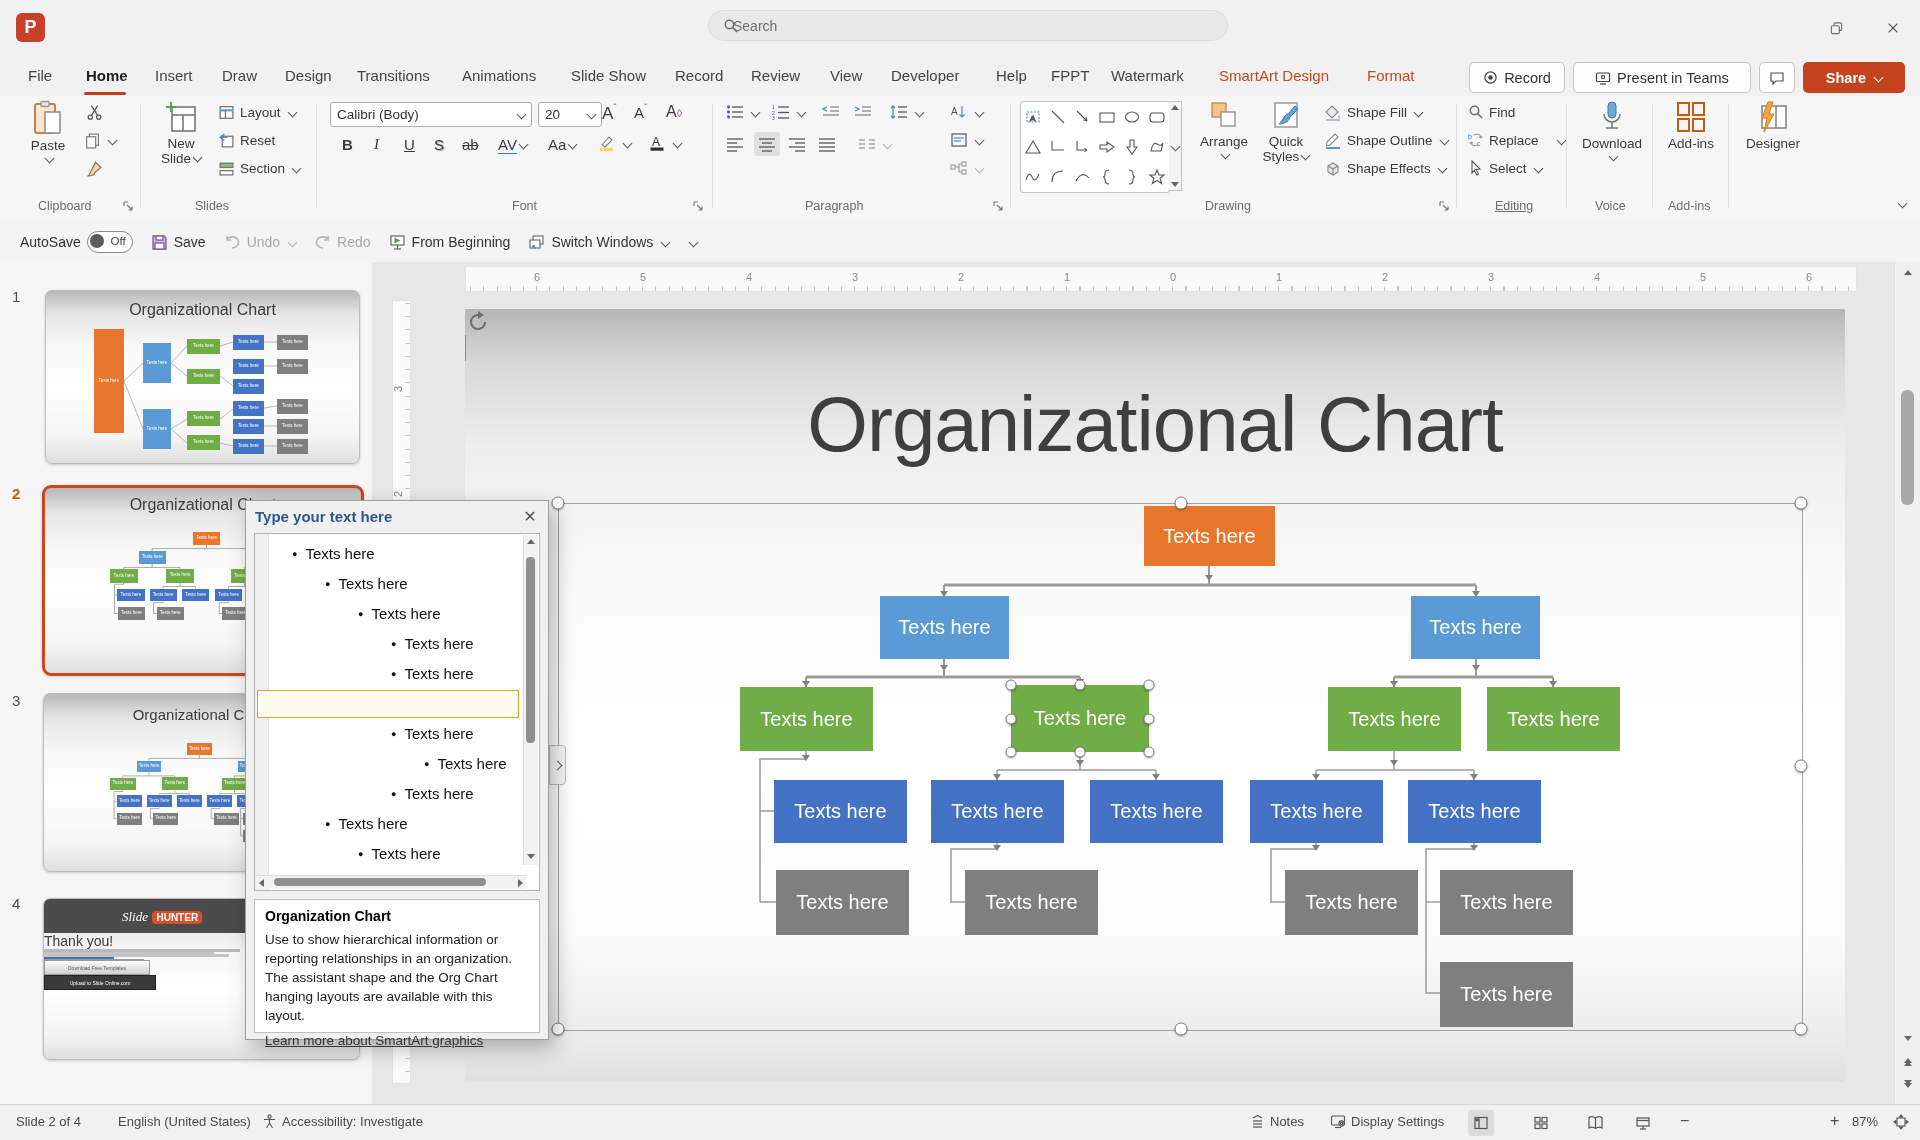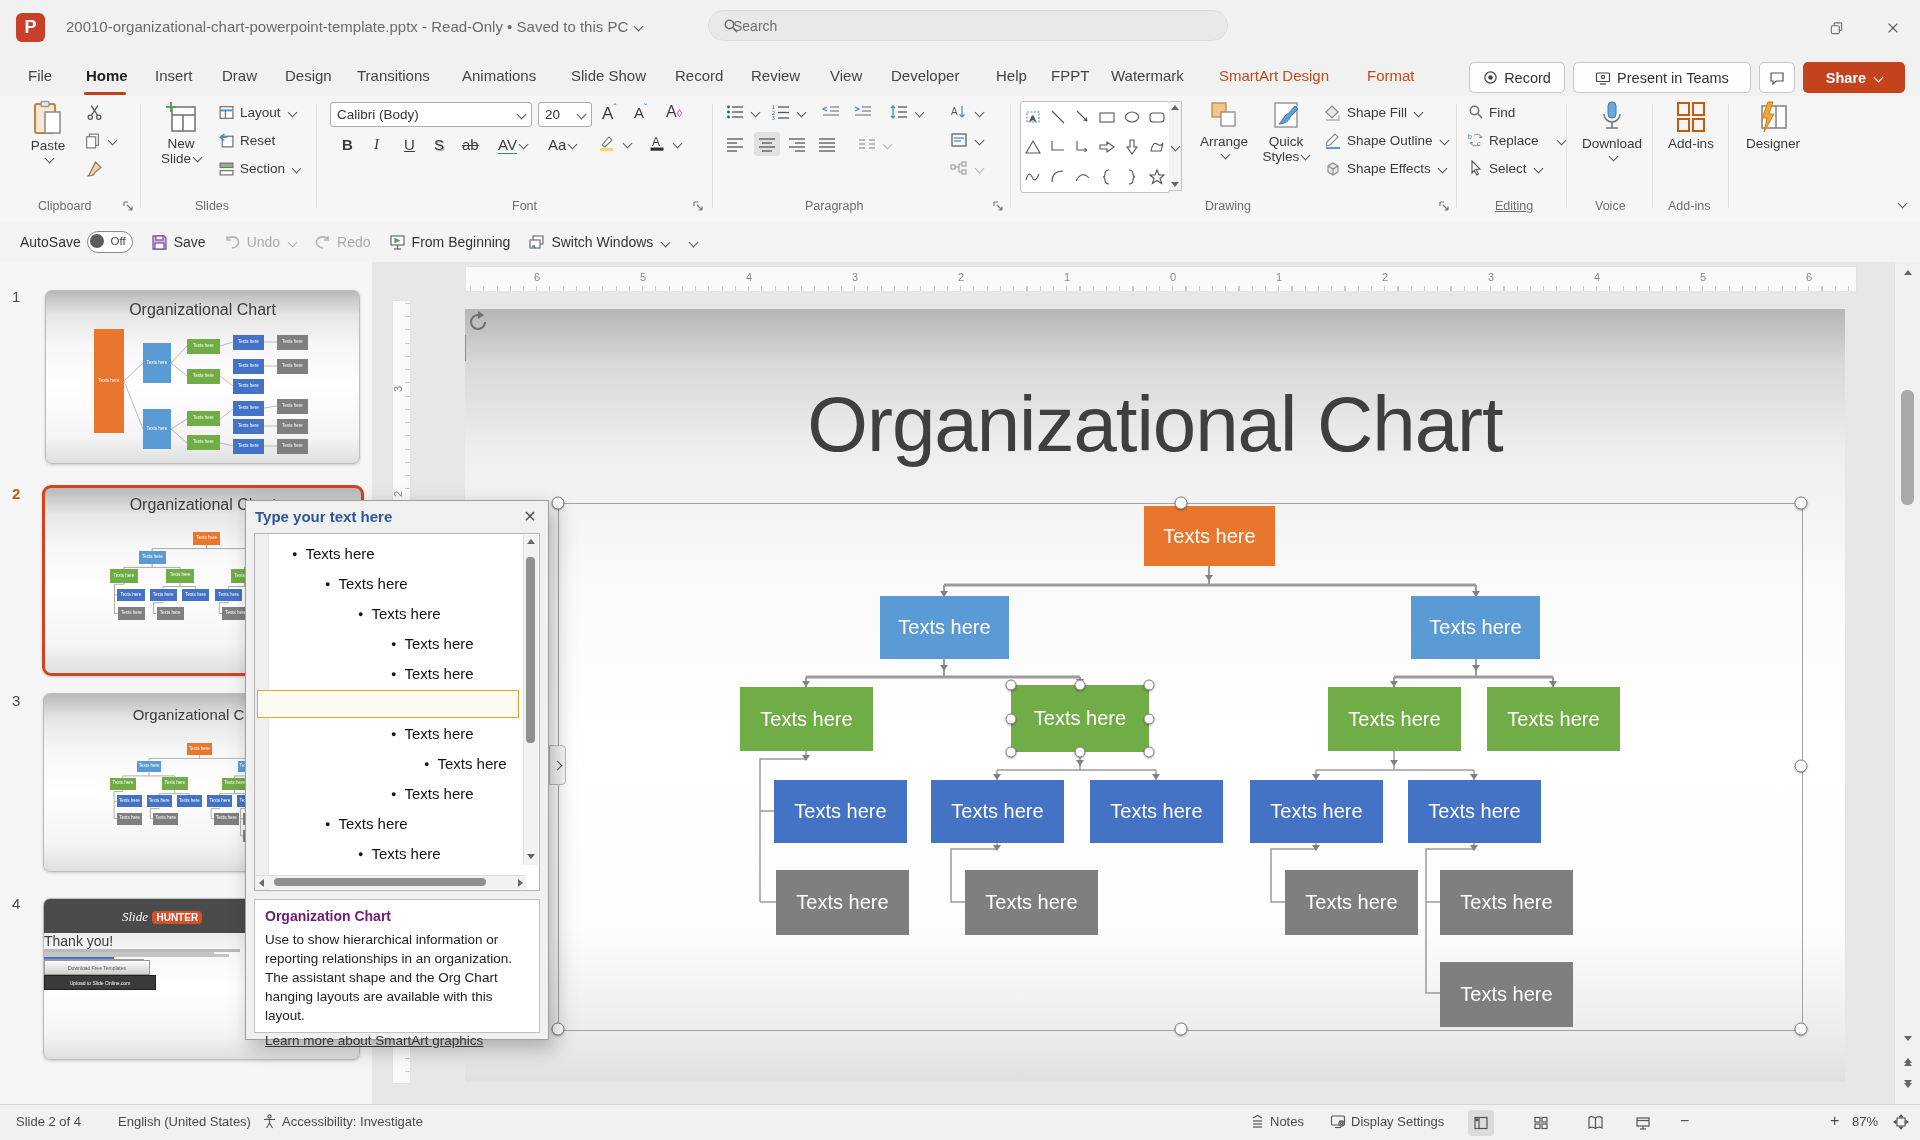--- a/index.html
+++ b/index.html
@@ -83,44 +83,36 @@
   #tp-gutter{position:absolute;left:0;top:0;width:13px;height:100%;background:#efefef;border-right:1px solid #e2e2e2;}
   .tpitem{position:absolute;height:28px;line-height:28px;font-size:15px;color:#111;white-space:nowrap;}
   .tpbullet{position:absolute;font-size:11px;top:0;}
   #tp-active{position:absolute;left:2px;width:262px;height:28px;background:#fffbf0;border:1px solid #dfa428;box-sizing:border-box;}
   .caret{display:inline-block;width:1px;height:15px;background:#000;vertical-align:-2px;}
   #tp-vscroll{position:absolute;right:1px;top:1px;width:14px;height:330px;background:#f2f2f2;border-left:1px solid #ddd;}
   #tp-vthumb{position:absolute;left:2px;top:22px;width:9px;height:186px;background:#8f8f8f;border-radius:4px;}
   #tp-hscroll{position:absolute;left:1px;bottom:1px;width:270px;height:13px;background:#f2f2f2;border-top:1px solid #ddd;}
   #tp-hthumb{position:absolute;left:18px;top:2px;width:212px;height:8px;background:#8f8f8f;border-radius:4px;}
   #tp-desc{position:absolute;left:8px;top:398px;width:286px;height:134px;background:#fff;border:1px solid #c0c0c0;box-sizing:border-box;padding:8px 10px;}
-  #tp-desc h4{margin:0 0 6px 0;font-size:14px;color:#701a75;}
+  #tp-desc h4{margin:0 0 6px 0;font-size:14px;color:#000000;}
   #tp-desc p{margin:0;font-size:13.5px;line-height:19px;color:#222;}
   #tp-desc a{display:inline-block;margin-top:8px;font-size:13.5px;color:#333;text-decoration:underline;}
   
   #statusbar{position:absolute;left:0;top:1104px;width:1920px;height:36px;background:#f1f1f1;border-top:1px solid #d6d6d6;font-size:13px;color:#4a4a4a;}
   .sitem{position:absolute;top:9px;white-space:nowrap;display:flex;align-items:center;gap:5px;}
   .viewbtn{position:absolute;top:5px;width:26px;height:26px;display:flex;align-items:center;justify-content:center;border-radius:3px;}
   .viewbtn.sel{background:#dcdcdc;}
 </style>
 </head>
 <body>
 
 <div id="app">
 
   <div id="titlebar">
     <div id="ppticon">P</div>
-    <div id="fileinfo">
-      <span>20010-organizational-chart-powerpoint-template.pptx</span>
-      <span>-</span>
-      <span>Read-Only</span>
-      <span>•</span>
-      <span>Saved to this PC</span>
-      <span class="chev"></span>
-    </div>
     <div id="searchpill">
       <span class="ic" style="width:16px;height:16px;left:14px;">
           <svg viewBox="0 0 16 16" fill="none" stroke="#6a6a6a" stroke-width="1.5">
             <circle cx="6.5" cy="6.5" r="4.2"></circle>
             <line x1="9.8" y1="9.8" x2="14" y2="14"></line>
           </svg>
         </span>
       <span style="margin-left:-18px;">Search</span>
     </div>
     <div class="wbtn" style="left:1822px;">
@@ -282,21 +274,21 @@
         <span>Section</span>
         <span class="chev"></span>
       </div>
     <div class="grouplabel" style="left:195px;">Slides</div>
     <div class="rsep" style="left:316px;"></div>
 
     <div class="combo" style="left:330px;top:6px;width:202px;">
         <span>Calibri (Body)</span>
         <span class="chev"></span>
       </div>
-    <div class="combo" style="left:538px;top:6px;width:54px;">
+    <div class="combo" style="left:538px;top:6px;width:64px;">
         <span>20</span>
         <span class="chev"></span>
       </div>
     <div class="glyphbtn" style="left:602px;top:7px;font-size:17px;">A<sup style="color:#2b7cd3;font-size:10px;">ˆ</sup></div>
     <div class="glyphbtn" style="left:634px;top:7px;font-size:15px;">A<sup style="color:#2b7cd3;font-size:10px;">ˇ</sup></div>
     <div class="glyphbtn" style="left:666px;top:7px;font-size:16px;">A<span style="color:#a33bb5;font-size:11px;">◊</span></div>
     <div class="glyphbtn" style="left:342px;top:40px;font-weight:bold;">B</div>
     <div class="glyphbtn" style="left:374px;top:40px;font-style:italic;font-family:'Liberation Serif',serif;">I</div>
     <div class="glyphbtn" style="left:404px;top:40px;text-decoration:underline;">U</div>
     <div class="glyphbtn" style="left:434px;top:40px;text-shadow:1px 1px 1px #999;">S</div>

